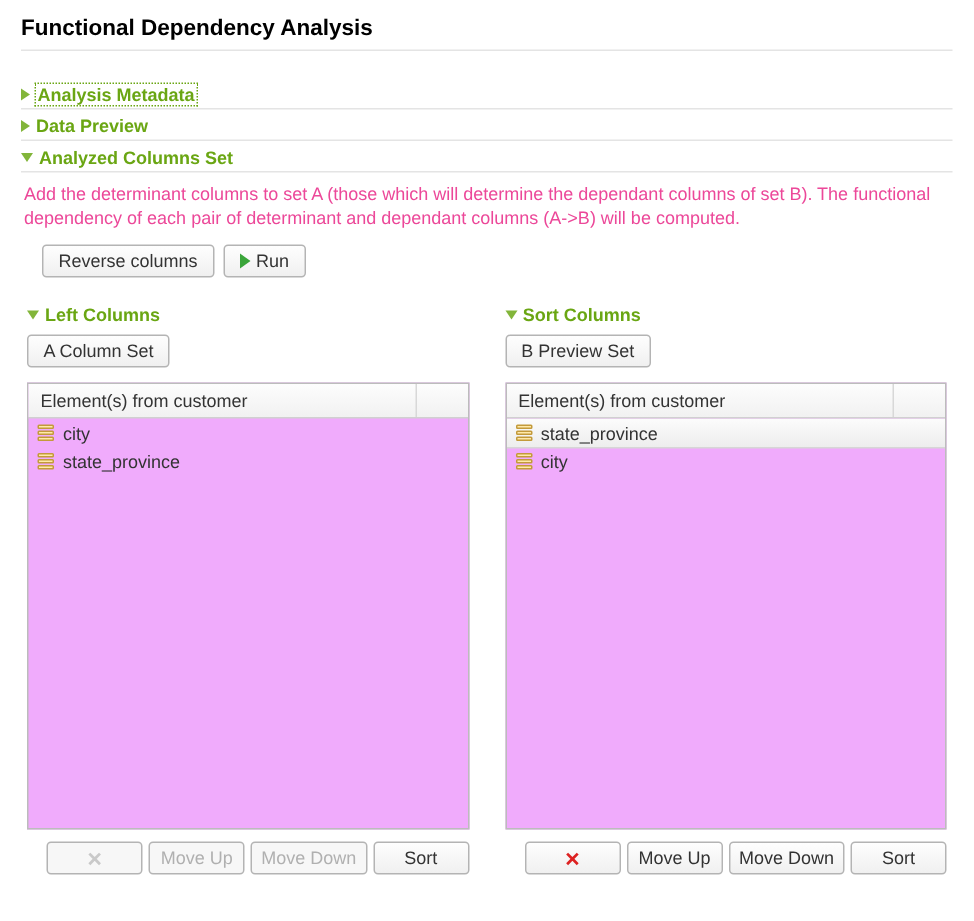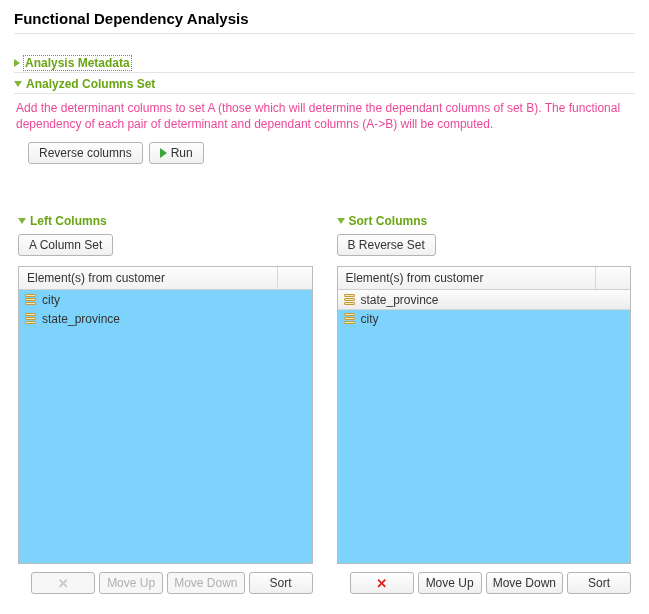--- a/index.html
+++ b/index.html
@@ -25,21 +25,21 @@
     border-bottom: 1px solid #e4e4e4;
     margin-bottom: 18px;
   }
   .section-row {
     display: flex;
     align-items: center;
     padding: 4px 0 2px 0;
     border-bottom: 1px solid #e4e4e4;
     gap: 4px;
   }
-  .section-row.inner { border-bottom: none; padding-bottom: 0; margin-top: 32px; }
+  .section-row.inner { border-bottom: none; padding-bottom: 0; }
   .tw-arrow {
     width: 0; height: 0;
     display: inline-block;
     flex: 0 0 auto;
   }
   .tw-right {
     border-top: 4px solid transparent;
     border-bottom: 4px solid transparent;
     border-left: 6px solid #82b53a;
   }
@@ -105,21 +105,21 @@
     flex-direction: column;
   }
   .col-set-btn {
     margin: 6px 0 10px 0;
   }
   .grid {
     border: 1px solid #bcbcbc;
     height: 296px;
     display: flex;
     flex-direction: column;
-    background: #7dd3fc;
+    background: #f0abfc;
   }
   .grid-head {
     display: flex;
     background: linear-gradient(#fdfdfd,#f1f1f1);
     border-bottom: 1px solid #d0d0d0;
     height: 22px;
     align-items: center;
   }
   .gh-cell {
     padding: 0 8px;
@@ -192,20 +192,24 @@
 
 <div class="win">
 
   <div class="heading">Functional Dependency Analysis</div>
 
   <div class="section-row">
     <span class="tw-arrow tw-right"></span>
     <span class="section-title boxed">Analysis Metadata</span>
   </div>
 
+  <div class="section-row">
+    <span class="tw-arrow tw-right"></span>
+    <span class="section-title">Data Preview</span>
+  </div>
 
   <div class="section-row">
     <span class="tw-arrow tw-down"></span>
     <span class="section-title">Analyzed Columns Set</span>
   </div>
 
   <div class="desc">Add the determinant columns to set A (those which will determine the dependant columns of set B). The functional dependency of each pair of determinant and dependant columns (A-&gt;B) will be computed.</div>
 
   <div class="btn-row">
     <button class="btn">
@@ -265,21 +269,21 @@
       </div>
     </div>
 
     <div class="col">
       <div class="section-row inner">
         <span class="tw-arrow tw-down"></span>
         <span class="section-title">Sort Columns</span>
       </div>
       <div class="col-set-btn">
         <button class="btn">
-          <span>B Reverse Set</span>
+          <span>B Preview Set</span>
         </button>
       </div>
       <div class="grid">
         <div class="grid-head">
           <div class="gh-cell gh1">Element(s) from customer</div>
           <div class="gh-cell gh2"></div>
         </div>
         <div class="grid-body" id="right-body">
             <div class="g-row selected">
               <span class="col-icon">

